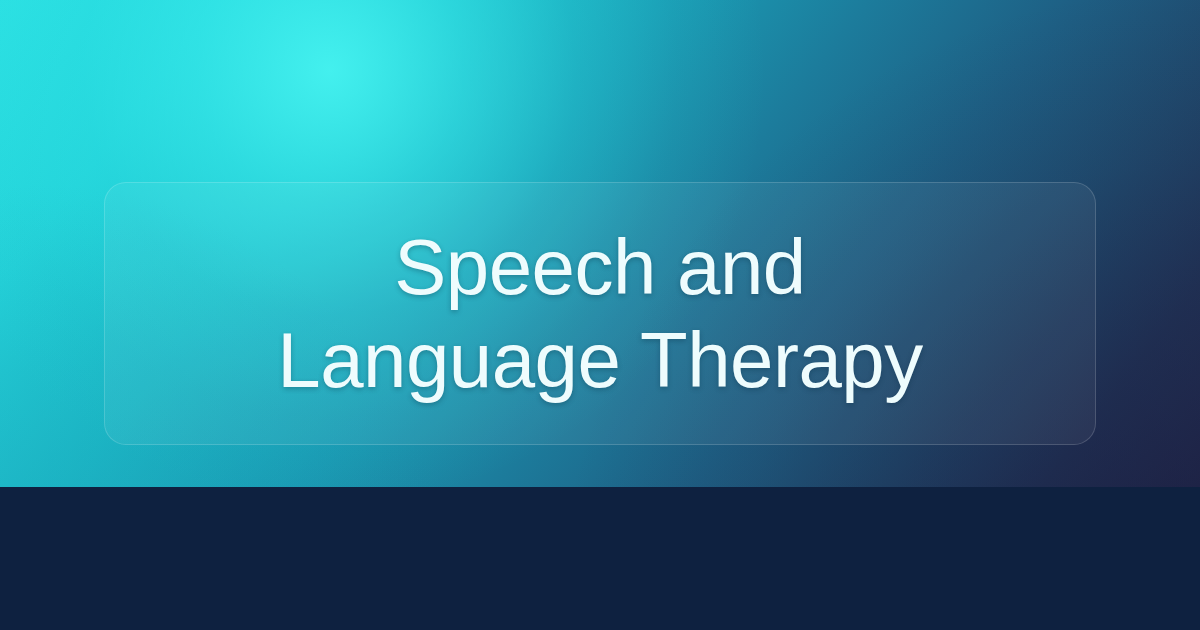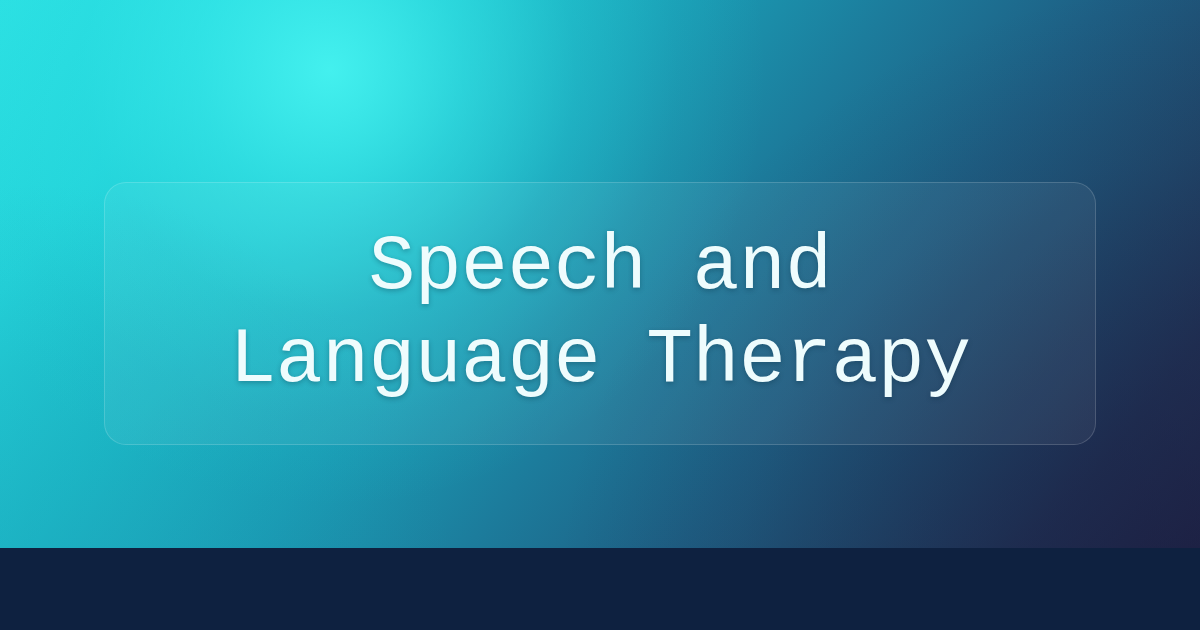--- a/index.html
+++ b/index.html
@@ -4,23 +4,23 @@
 <style>
   html, body {
     margin: 0;
     padding: 0;
     background: #0e2140;
   }
 
   #stage {
     position: relative;
     width: 1200px;
-    height: 548px;
+    height: 487px;
     overflow: hidden;
-    font-family: Liberation Mono, monospace;
+    font-family: Liberation Sans, sans-serif;
   }
 
   
   .bg-base {
     position: absolute;
     inset: 0;
     background: linear-gradient(128deg,
         #2ce2e4 0%,
         #24d4da 14%,
         #1bbcc8 28%,

